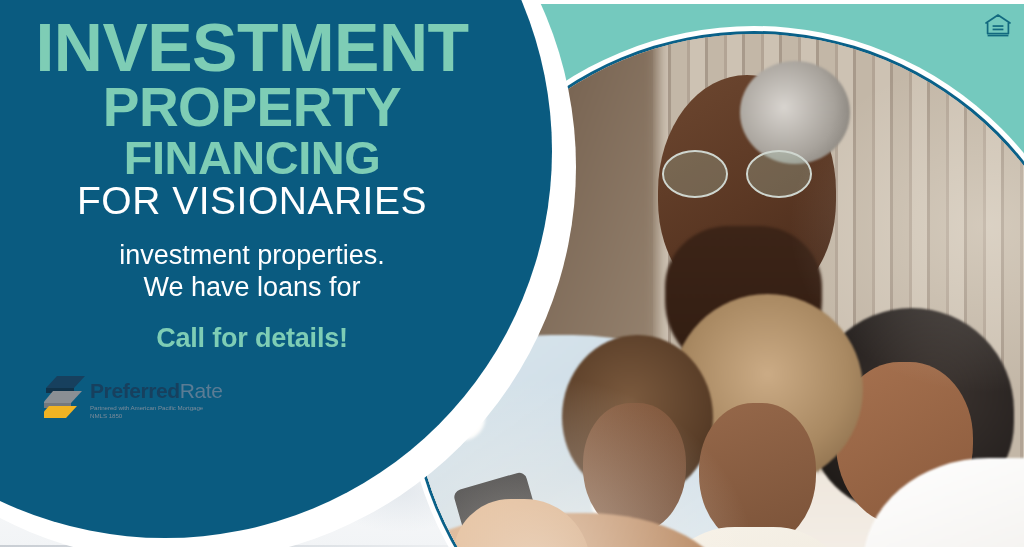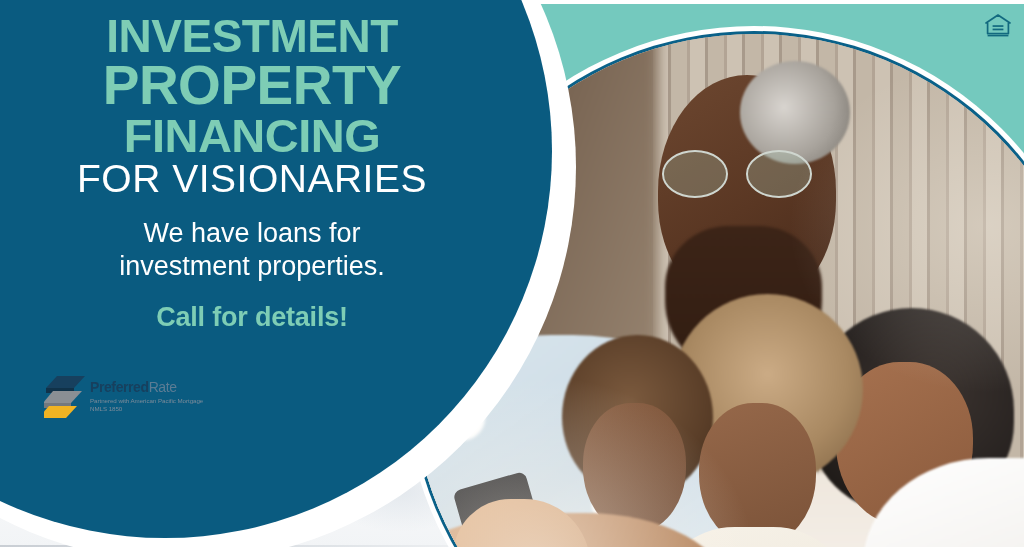--- a/index.html
+++ b/index.html
@@ -237,21 +237,21 @@
     text-align:center;
     z-index:6;
   }
   .headline {
     color:#7ecdb5;
     font-weight:bold;
     font-size:54px;
     line-height:0.98;
     letter-spacing:-0.5px;
   }
-  .headline .l1 { display:block; font-size:46px; }
+  .headline .l1 { display:block; font-size:68px; }
   .headline .l2 { display:block; font-size:55px; }
   .headline .l3 { display:block; font-size:47px; }
 
   .subhead {
     color:#ffffff;
     font-size:39px;
     font-weight:400;
     letter-spacing:0.5px;
     line-height:1.05;
   }
@@ -274,21 +274,21 @@
   
   .logo {
     position:absolute;
     left:44px; top:374px;
     display:flex;
     align-items:flex-start;
     z-index:7;
   }
   .logo-mark { width:42px; height:44px; flex:none; }
   .logo-text { margin-left:4px; padding-top:6px; }
-  .logo-wordmark { font-size:14px; line-height:1; letter-spacing:-0.4px; white-space:nowrap; }
+  .logo-wordmark { font-size:21px; line-height:1; letter-spacing:-0.4px; white-space:nowrap; }
   .logo-wordmark .pref { color:#17405e; font-weight:bold; }
   .logo-wordmark .rate { color:#5b7c94; font-weight:400; }
   .logo-tag {
     margin-top:3px;
     color:#7b8b99;
     font-size:6.2px;
     line-height:1.35;
     letter-spacing:-0.05px;
     white-space:nowrap;
   }
@@ -349,22 +349,22 @@
   <div class="blue-square-fill"></div>
 
   <div class="copy">
     <div class="headline">
       <span class="l1">INVESTMENT</span>
       <span class="l2">PROPERTY</span>
       <span class="l3">FINANCING</span>
     </div>
     <div class="subhead">FOR VISIONARIES</div>
     <div class="body-copy">
+      <span>investment properties.</span>
       <span>We have loans for</span>
-      <span>investment properties.</span>
     </div>
     <div class="cta">Call for details!</div>
   </div>
 
   <div class="logo">
     <svg class="logo-mark" viewBox="0 0 42 44">
       <polygon points="13,2 41,2 30,14 2,14" fill="#17405e"></polygon>
       <polygon points="2,14 30,14 30,19 2,19" fill="#103249"></polygon>
       <polygon points="9,17 38,17 27,29 -1,29" fill="#8a8f94"></polygon>
       <polygon points="-1,29 27,29 27,34 -1,34" fill="#74797e"></polygon>

